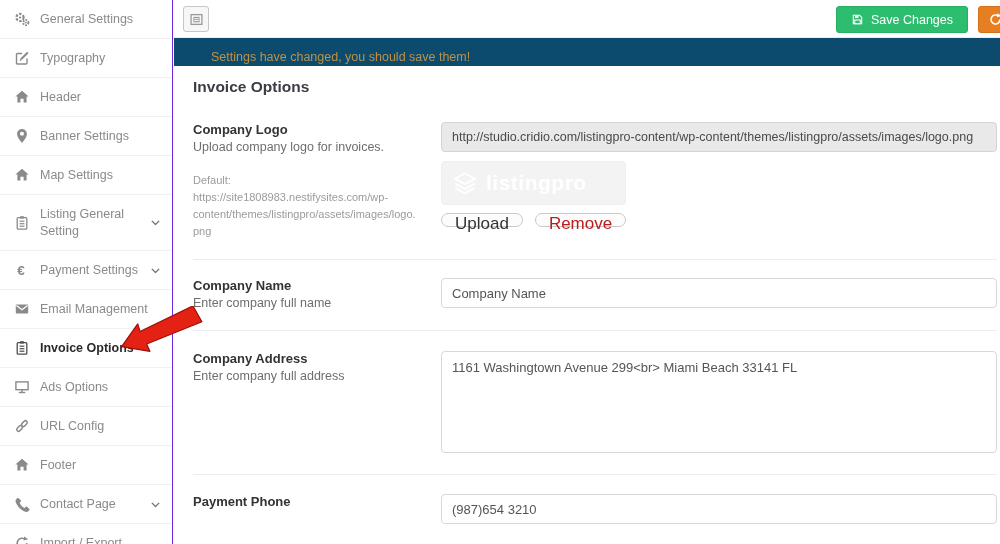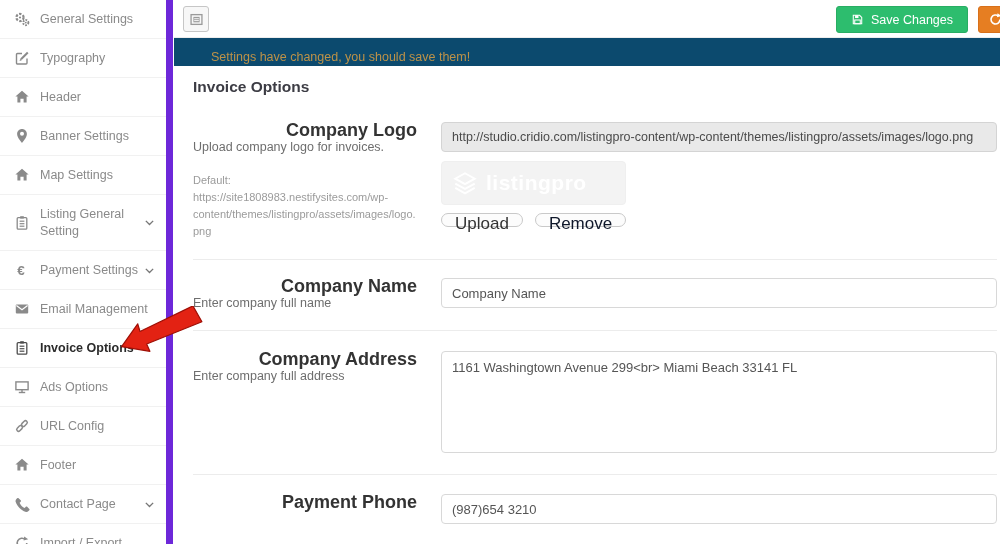--- a/index.html
+++ b/index.html
@@ -10,21 +10,21 @@
     background: #fff;
     font-family: "Liberation Sans", "DejaVu Sans", sans-serif;
     -webkit-font-smoothing: antialiased;
   }
   svg text { font-family: inherit; }
 
   
   .sidebar {
     position: absolute; left: 0; top: 0; bottom: 0;
     width: 173px; background: #fff;
-    border-right: 7px solid #6d28d9;
+    border-right: 1px solid #6d28d9;
     z-index: 2;
   }
   .side-item {
     display: flex; align-items: center;
     padding: 10.5px 10px 10.5px 14px;
     border-bottom: 1px solid #f1f1f1;
     cursor: pointer; background: #fff;
   }
   .side-icon { width: 16px; height: 16px; flex-shrink: 0; }
   .side-label {
@@ -76,21 +76,21 @@
 
   .form-row { display: flex; }
   .row-1 { margin-top: 26px; padding-bottom: 19px; }
   .row-2 { border-top: 1px solid #ececec; padding: 18px 0 19px; }
   .row-3 { border-top: 1px solid #ececec; padding: 20px 0 21px; }
   .row-4 { border-top: 1px solid #ececec; padding: 19px 0 0; }
 
   .col-label { width: 248px; flex-shrink: 0; padding-right: 24px; }
   .col-field { flex: 1; min-width: 0; }
 
-  .f-label { font-size: 18px; font-weight: 700; color: #333; line-height: 16px; text-align: right; }
+  .f-label { font-size: 13px; font-weight: 700; color: #333; line-height: 16px; }
   .f-desc  { margin-top: 1px; font-size: 12.5px; color: #6e6e6e; line-height: 16px; }
   .f-note  { margin-top: 17px; font-size: 11px; color: #9b9b9b; line-height: 1.55; overflow-wrap: break-word; }
 
   .text-input {
     display: block; width: 100%; height: 30px;
     border: 1px solid #d8d8d8; border-radius: 4px;
     padding: 0 10px; font-size: 13px; color: #555;
     font-family: inherit; background: #fff; outline: none;
   }
   .url-input { background: #e9e9e9; border-color: #d4d4d4; color: #4a4a4a; font-size: 12.5px; }
@@ -103,21 +103,21 @@
   }
   .logo-word { color: #fff; font-size: 21px; font-weight: 700; letter-spacing: 0.5px; margin-left: 8px; }
 
   .btn-row { margin-top: 8px; display: flex; gap: 12px; }
   .btn-sm {
     height: 14px; padding: 0 13px;
     font-size: 17px; color: #333; font-family: inherit;
     background: #fcfcfc; border: 1px solid #c9c9c9; border-radius: 9px;
     cursor: pointer;
   }
-  .btn-remove { color: #0f172a; }
+  .btn-remove { color: #b91c1c; }
 
   .red-arrow {
     position: absolute; left: 114px; top: 306px;
     z-index: 30; pointer-events: none;
   }
   .defs-hidden { position: absolute; width: 0; height: 0; overflow: hidden; }
 </style>
 </head>
 <body>
 

